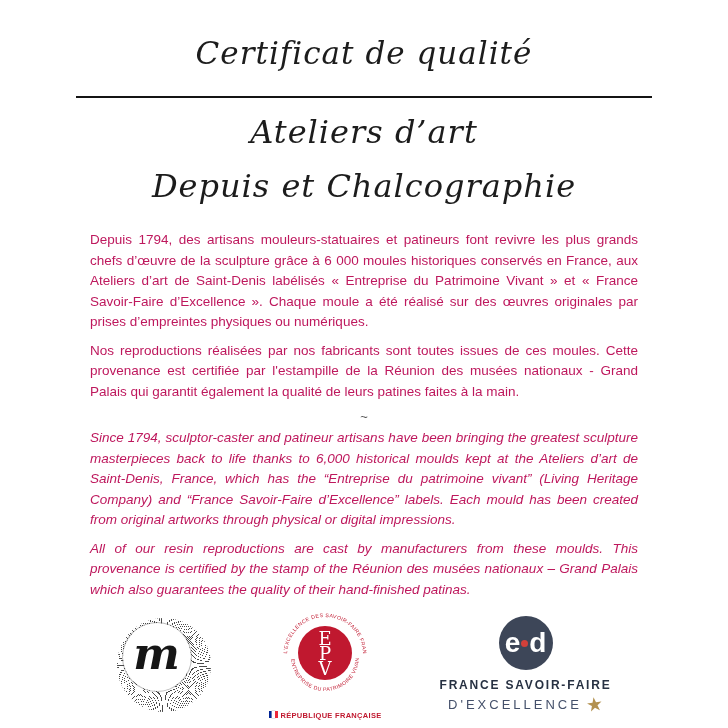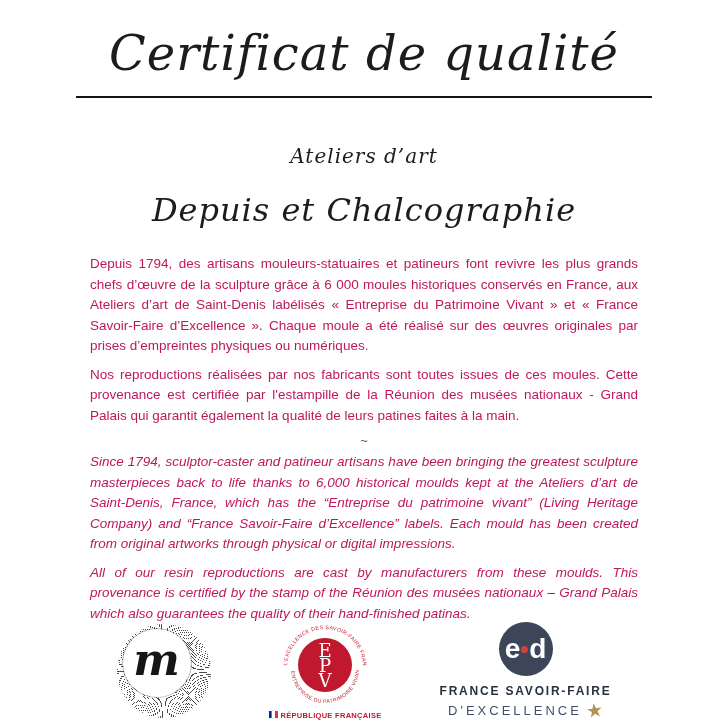--- a/index.html
+++ b/index.html
@@ -20,32 +20,32 @@
   .script {
     font-family: "DejaVu Serif", serif;
     font-style: italic;
     font-weight: 400;
     color: #1c1c1c;
     text-align: center;
     letter-spacing: 1px;
   }
   .page-title {
     margin-top: 14px;
-    font-size: 48px;
+    font-size: 31px;
     line-height: 78px;
   }
   .divider {
     width: 576px;
     margin: 4px auto 0 auto;
     border: none;
     border-top: 2px solid #141414;
   }
   .subtitle-1 {
-    margin-top: 36px;
-    font-size: 20px;
+    margin-top: 12px;
+    font-size: 32px;
     line-height: 44px;
   }
   .subtitle-2 {
     margin-top: 8px;
     font-size: 32px;
     line-height: 48px;
   }
   
   .body-text {
     margin: 20px 90px 0 90px;
@@ -105,21 +105,21 @@
     font-family: "DejaVu Serif", serif;
     font-style: italic;
     font-weight: 700;
     font-size: 44px;
     line-height: 1;
     color: #161616;
     transform: translateY(-3px);
   }
   
   .epv-caption {
-    margin-top: 2px;
+    margin-top: 14px;
     display: flex;
     align-items: flex-start;
     gap: 3px;
   }
   .flag { display: inline-flex; height: 7px; }
   .flag span { display: inline-block; width: 3px; height: 7px; }
   .flag .b { background: #002395; }
   .flag .w { background: #ffffff; box-shadow: 0 0 0 0.5px #cccccc; }
   .flag .r { background: #ed2939; }
   .epv-caption-text {

